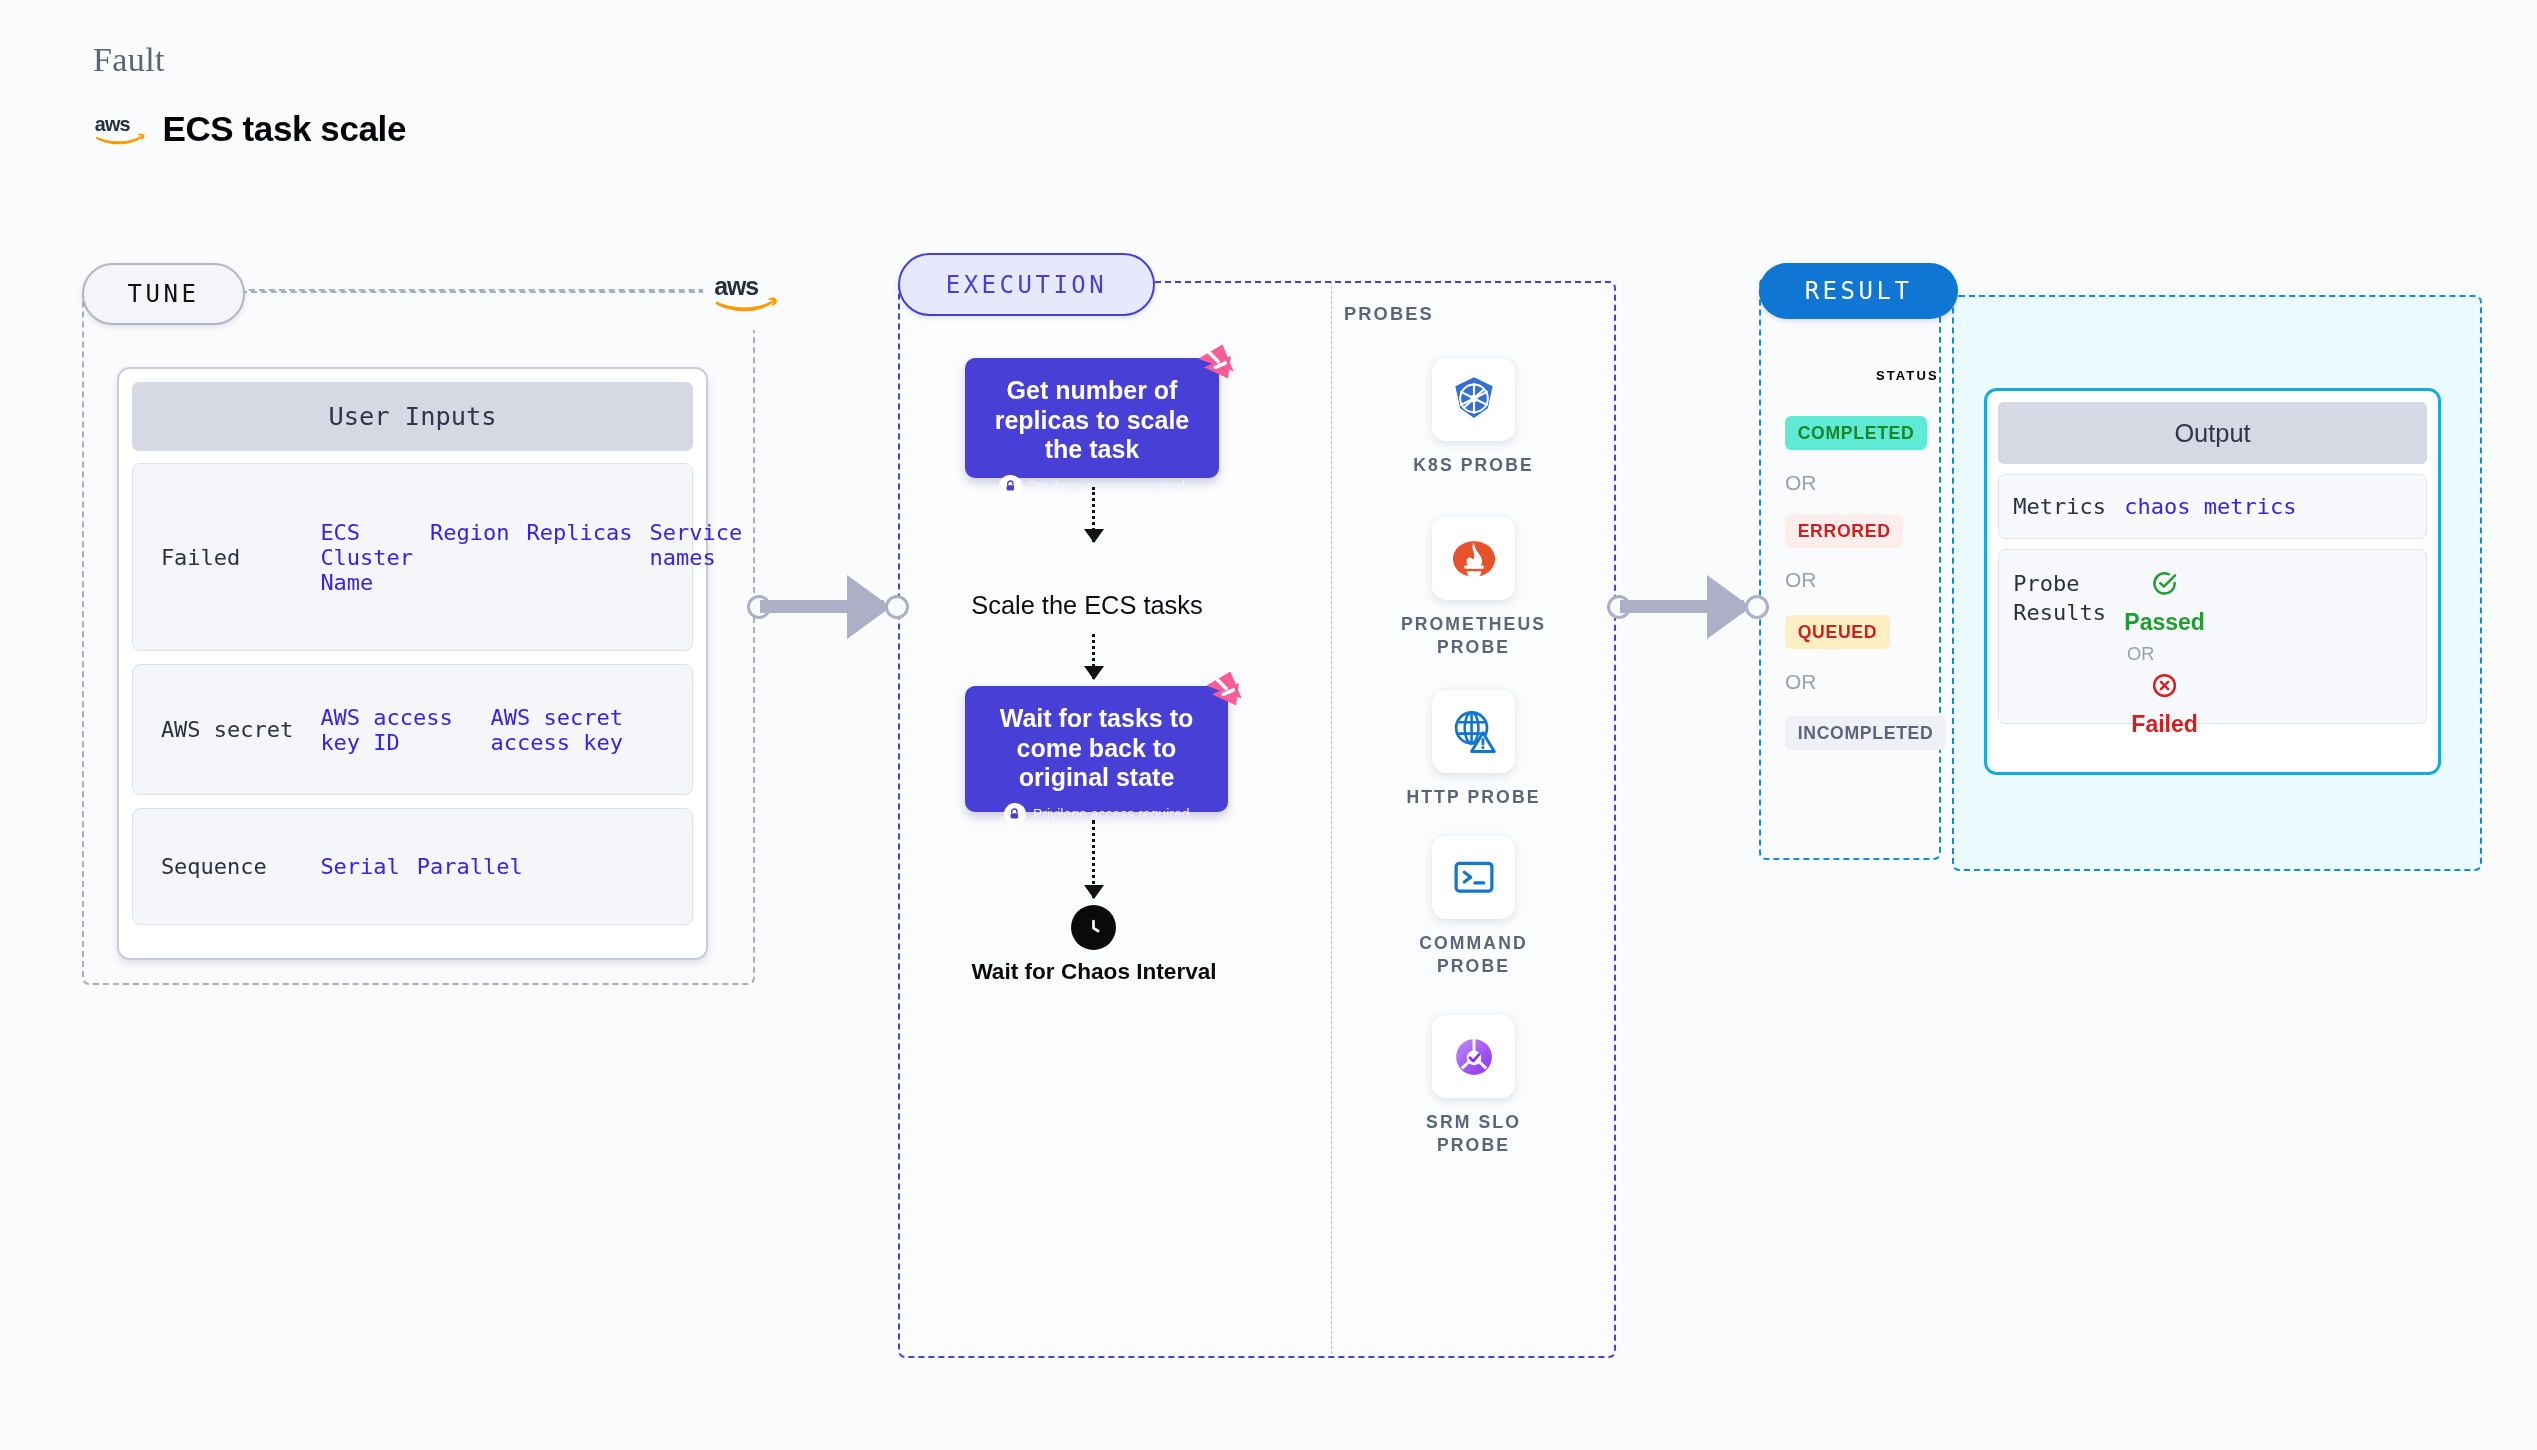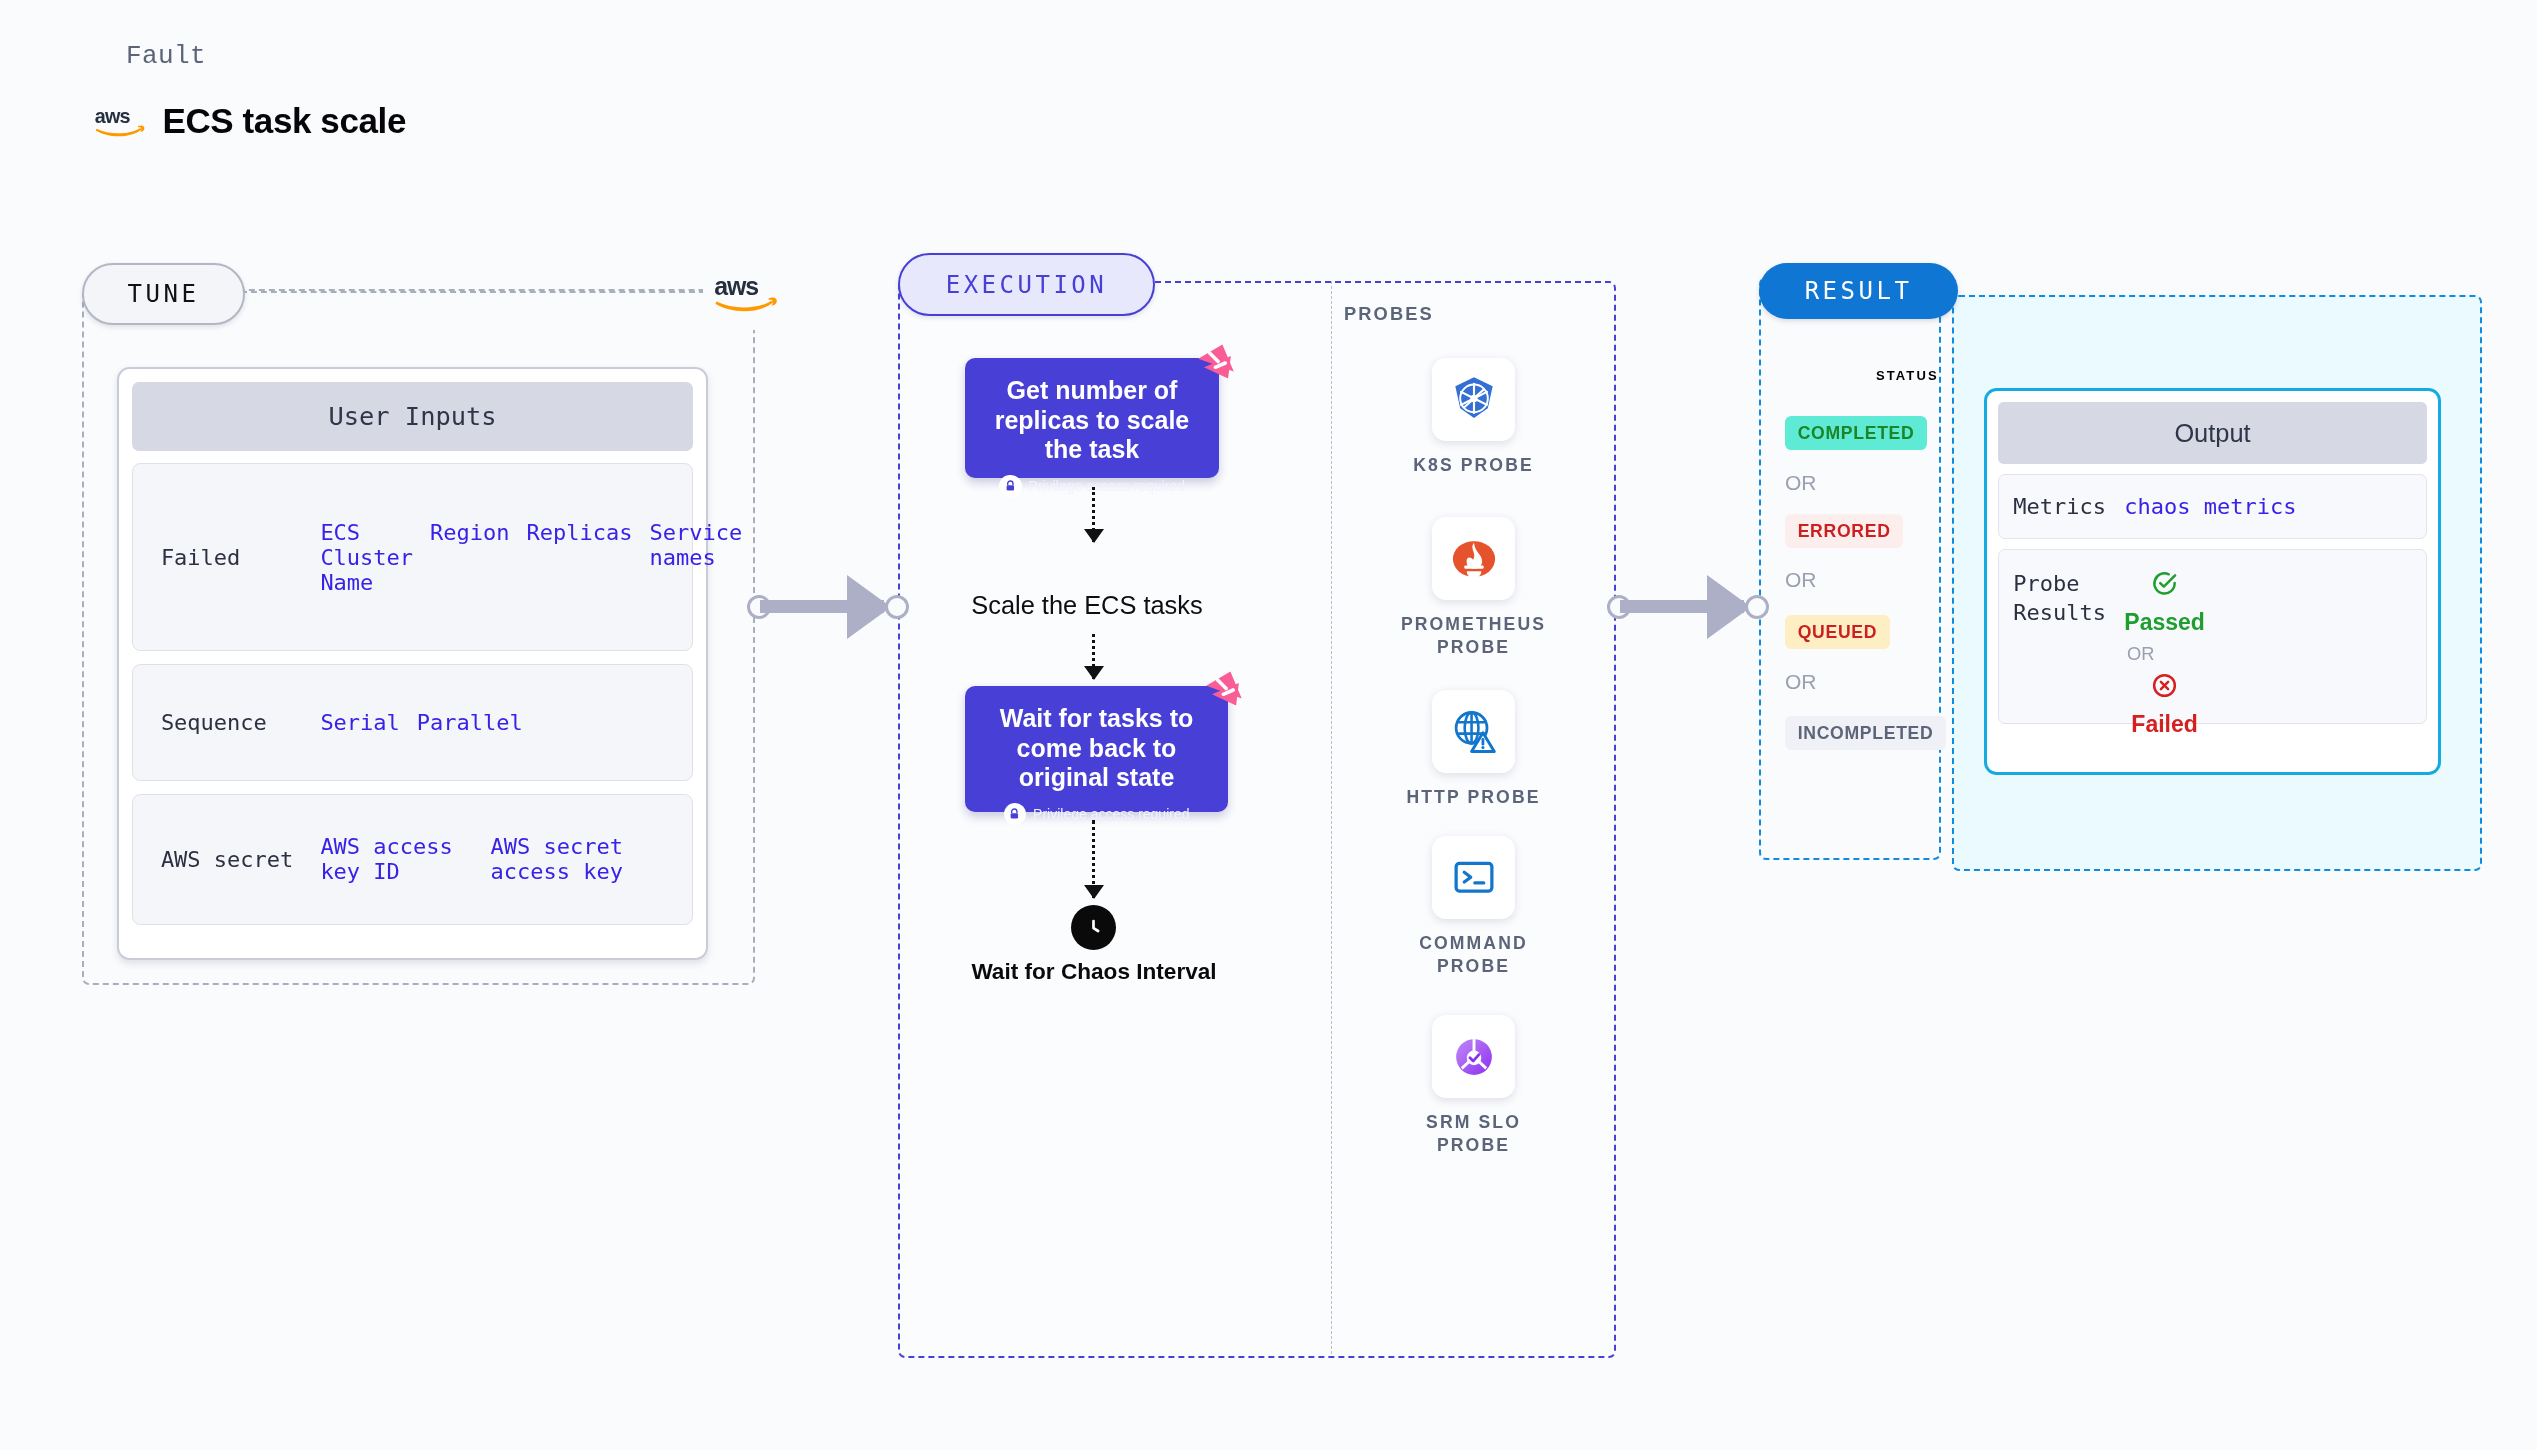--- a/index.html
+++ b/index.html
@@ -7,22 +7,22 @@
     width:2538px;height:1451px;
     background:#fafbfd;
     font-family:"Liberation Sans", sans-serif;
     position:relative;
     overflow:hidden;
   }
 
   
   #header{position:absolute;left:93px;top:41px;}
   #fault-label{
-    font-family:Liberation Mono, monospace;
-    font-size:26px;color:#5b6478;letter-spacing:0.4px;margin-left:33px;
+    font-family:Liberation Serif, serif;
+    font-size:34px;color:#5b6478;letter-spacing:0.4px;
   }
   #title-row{display:flex;align-items:center;gap:15.5px;margin-top:30px;}
   #aws-logo-title{width:54px;height:37px;position:relative;}
   #page-title{font-size:35px;font-weight:bold;color:#06060a;letter-spacing:-0.4px;}
 
   
   .pill{
     position:absolute;border-radius:705px;display:flex;align-items:center;
     justify-content:center;font-family:"DejaVu Sans Mono","Liberation Mono",monospace;
     font-weight:normal;z-index:6;
@@ -292,33 +292,33 @@
   <div id="grp-common" class="tune-group">
     <div class="tune-group-label">Failed</div>
     <div class="tune-group-values">
       <div class="tune-value">ECS Cluster Name</div>
       <div class="tune-value">Region</div>
       <div class="tune-value">Replicas</div>
       <div class="tune-value">Service names</div>
     </div>
   </div>
 
+  <div id="grp-secret" class="tune-group">
+    <div class="tune-group-label">AWS secret</div>
+    <div class="tune-group-values">
+      <div class="tune-value">AWS access key ID</div>
+      <div class="tune-value">AWS secret access key</div>
+    </div>
+  </div>
+
   <div id="grp-sequence" class="tune-group">
     <div class="tune-group-label">Sequence</div>
     <div class="tune-group-values">
       <div class="tune-value">Serial</div>
       <div class="tune-value">Parallel</div>
-    </div>
-  </div>
-
-  <div id="grp-secret" class="tune-group">
-    <div class="tune-group-label">AWS secret</div>
-    <div class="tune-group-values">
-      <div class="tune-value">AWS access key ID</div>
-      <div class="tune-value">AWS secret access key</div>
     </div>
   </div>
 </div>
 
 <div id="conn-1" class="connector">
   <div class="knob left"></div>
   <div class="shaft"></div>
   <div class="head"></div>
   <div class="knob right"></div>
 </div>

